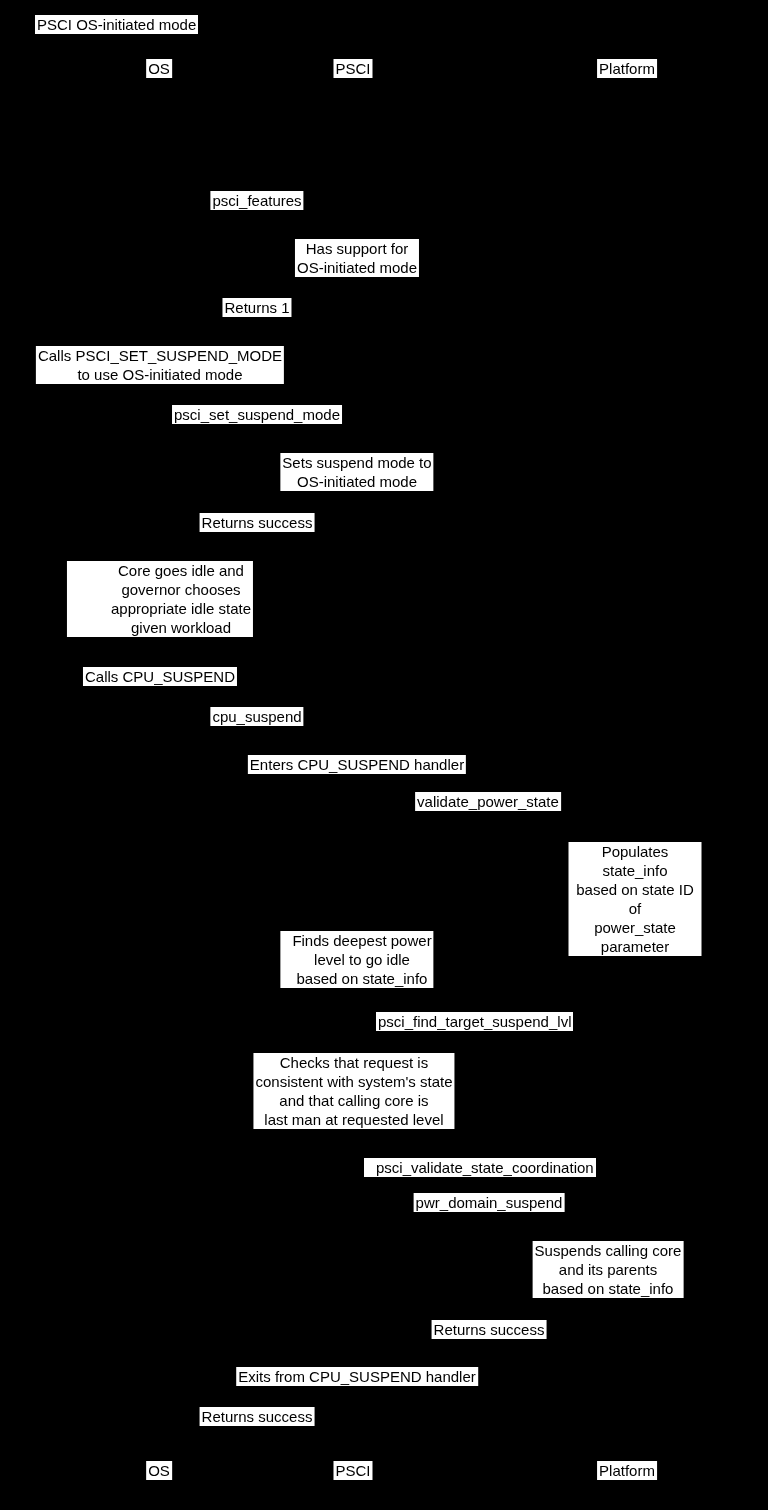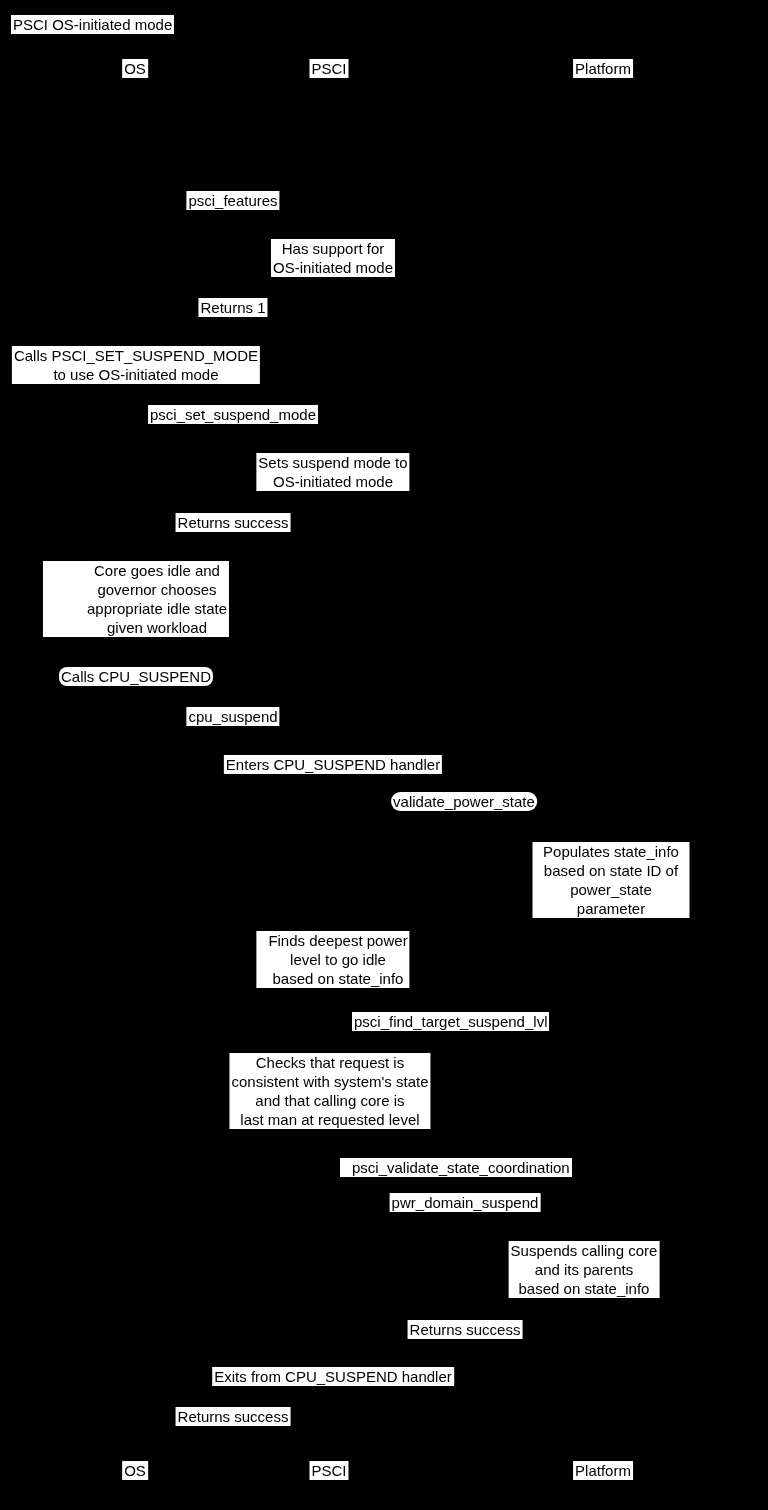--- a/index.html
+++ b/index.html
@@ -4,21 +4,21 @@
 <style>
   :root { --bg:#000000; --label-bg:#ffffff; --label-fg:#000000; }
   html,body{margin:0;padding:0;background:var(--bg);}
   .canvas{
     position:relative; width:768px; height:1510px; background:var(--bg);
     overflow:hidden; font-family:"Liberation Sans", sans-serif;
   }
   .lbl{
     position:absolute; background:var(--label-bg); color:var(--label-fg);
     font-size:15px; line-height:19px; text-align:center;
-    white-space:pre-line; padding:0 2px; transform:translateX(-50%);
+    white-space:pre-line; padding:0 2px; transform:translateX(-50%);margin-left:24px;
   }
   .lbl.anchor-left{ transform:none; text-align:left; }
 </style>
 </head>
 <body>
 
 <div class="canvas">
 
   <div class="lbl anchor-left" style="left:11px; top:15px;">PSCI OS-initiated mode</div>
 
@@ -33,24 +33,24 @@
   <div class="lbl" style="left:136px; top:346px;">Calls PSCI_SET_SUSPEND_MODE
 to use OS-initiated mode</div>
   <div class="lbl" style="left:233px; top:405px;">psci_set_suspend_mode</div>
   <div class="lbl" style="left:333px; top:453px;">Sets suspend mode to
 OS-initiated mode</div>
   <div class="lbl" style="left:233px; top:513px;">Returns success</div>
   <div class="lbl" style="left:136px; top:561px;padding-left:44px;">Core goes idle and
 governor chooses
 appropriate idle state
 given workload</div>
-  <div class="lbl" style="left:136px; top:667px;border-radius:8px;">Calls CPU_SUSPEND</div>
+  <div class="lbl" style="left:136px; top:667px;">Calls CPU_SUSPEND</div>
   <div class="lbl" style="left:233px; top:707px;">cpu_suspend</div>
   <div class="lbl" style="left:333px; top:755px;">Enters CPU_SUSPEND handler</div>
-  <div class="lbl" style="left:464px; top:792px;border-radius:9px;">validate_power_state</div>
+  <div class="lbl" style="left:464px; top:792px;">validate_power_state</div>
   <div class="lbl" style="left:611px; top:842px;">Populates state_info
 based on state ID of
 power_state parameter</div>
   <div class="lbl" style="left:333px; top:931px;padding-left:12px;">Finds deepest power
 level to go idle
 based on state_info</div>
   <div class="lbl anchor-left" style="left:352px; top:1012px;">psci_find_target_suspend_lvl</div>
   <div class="lbl" style="left:330px; top:1053px;">Checks that request is
 consistent with system's state
 and that calling core is

